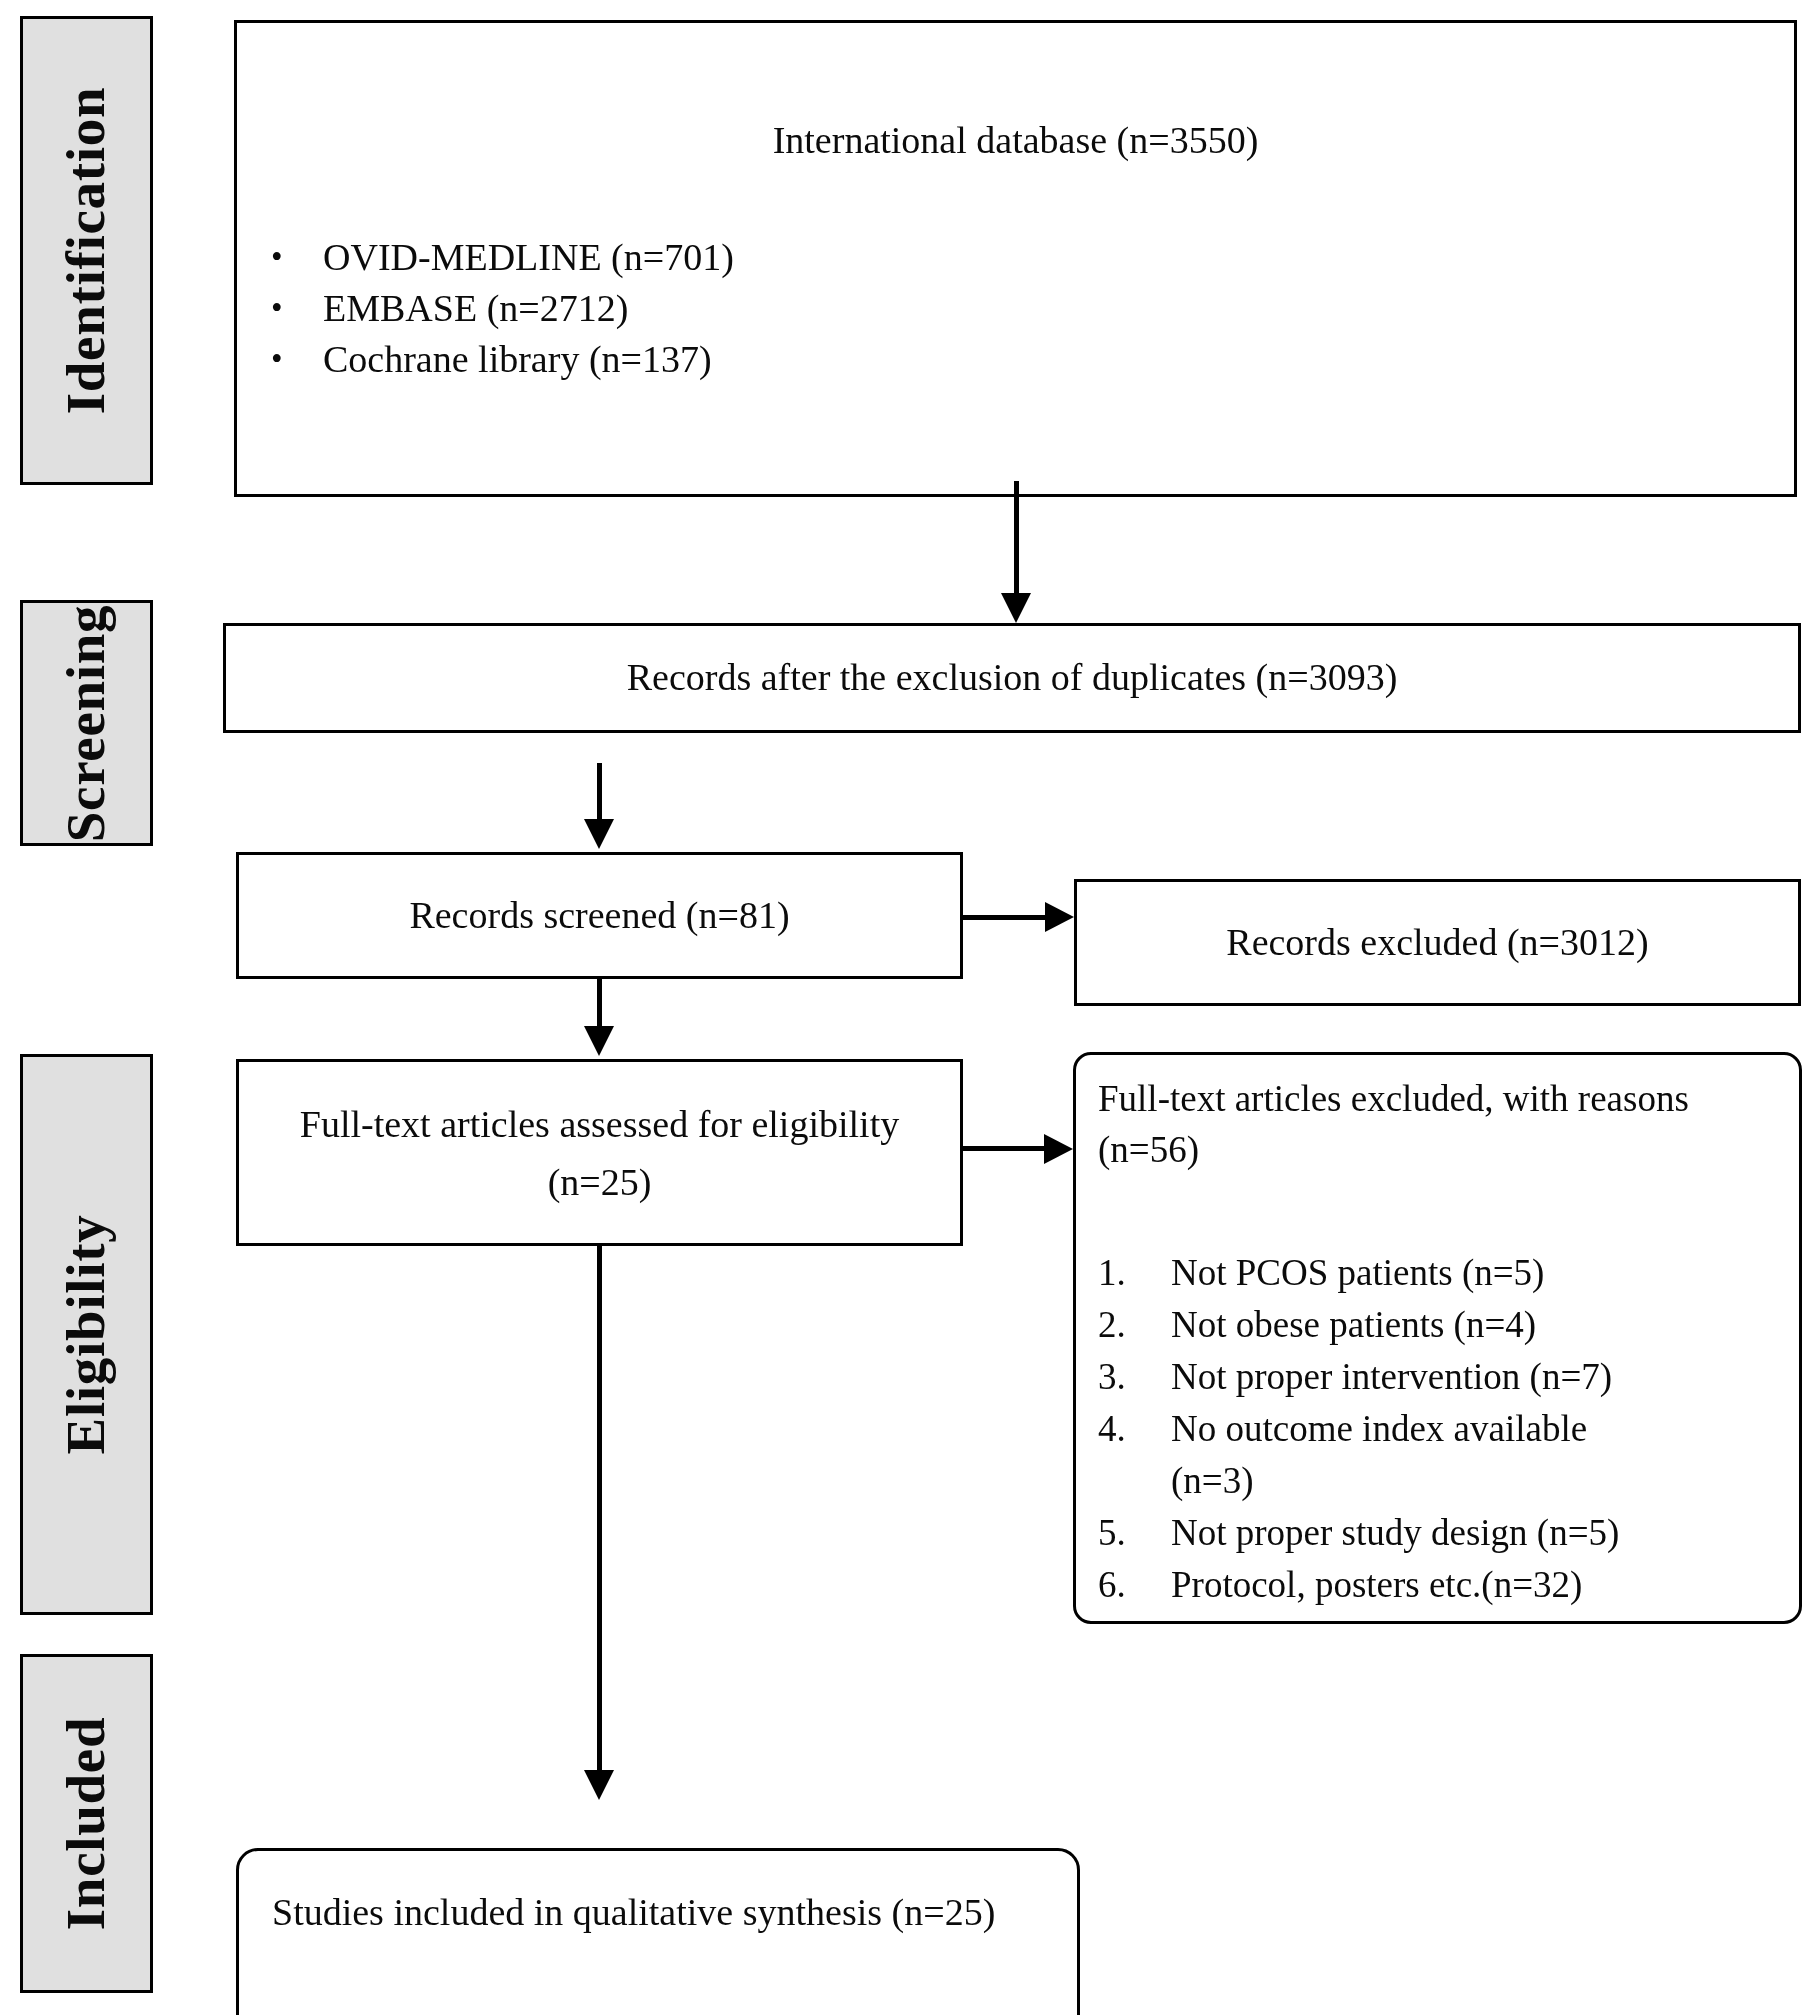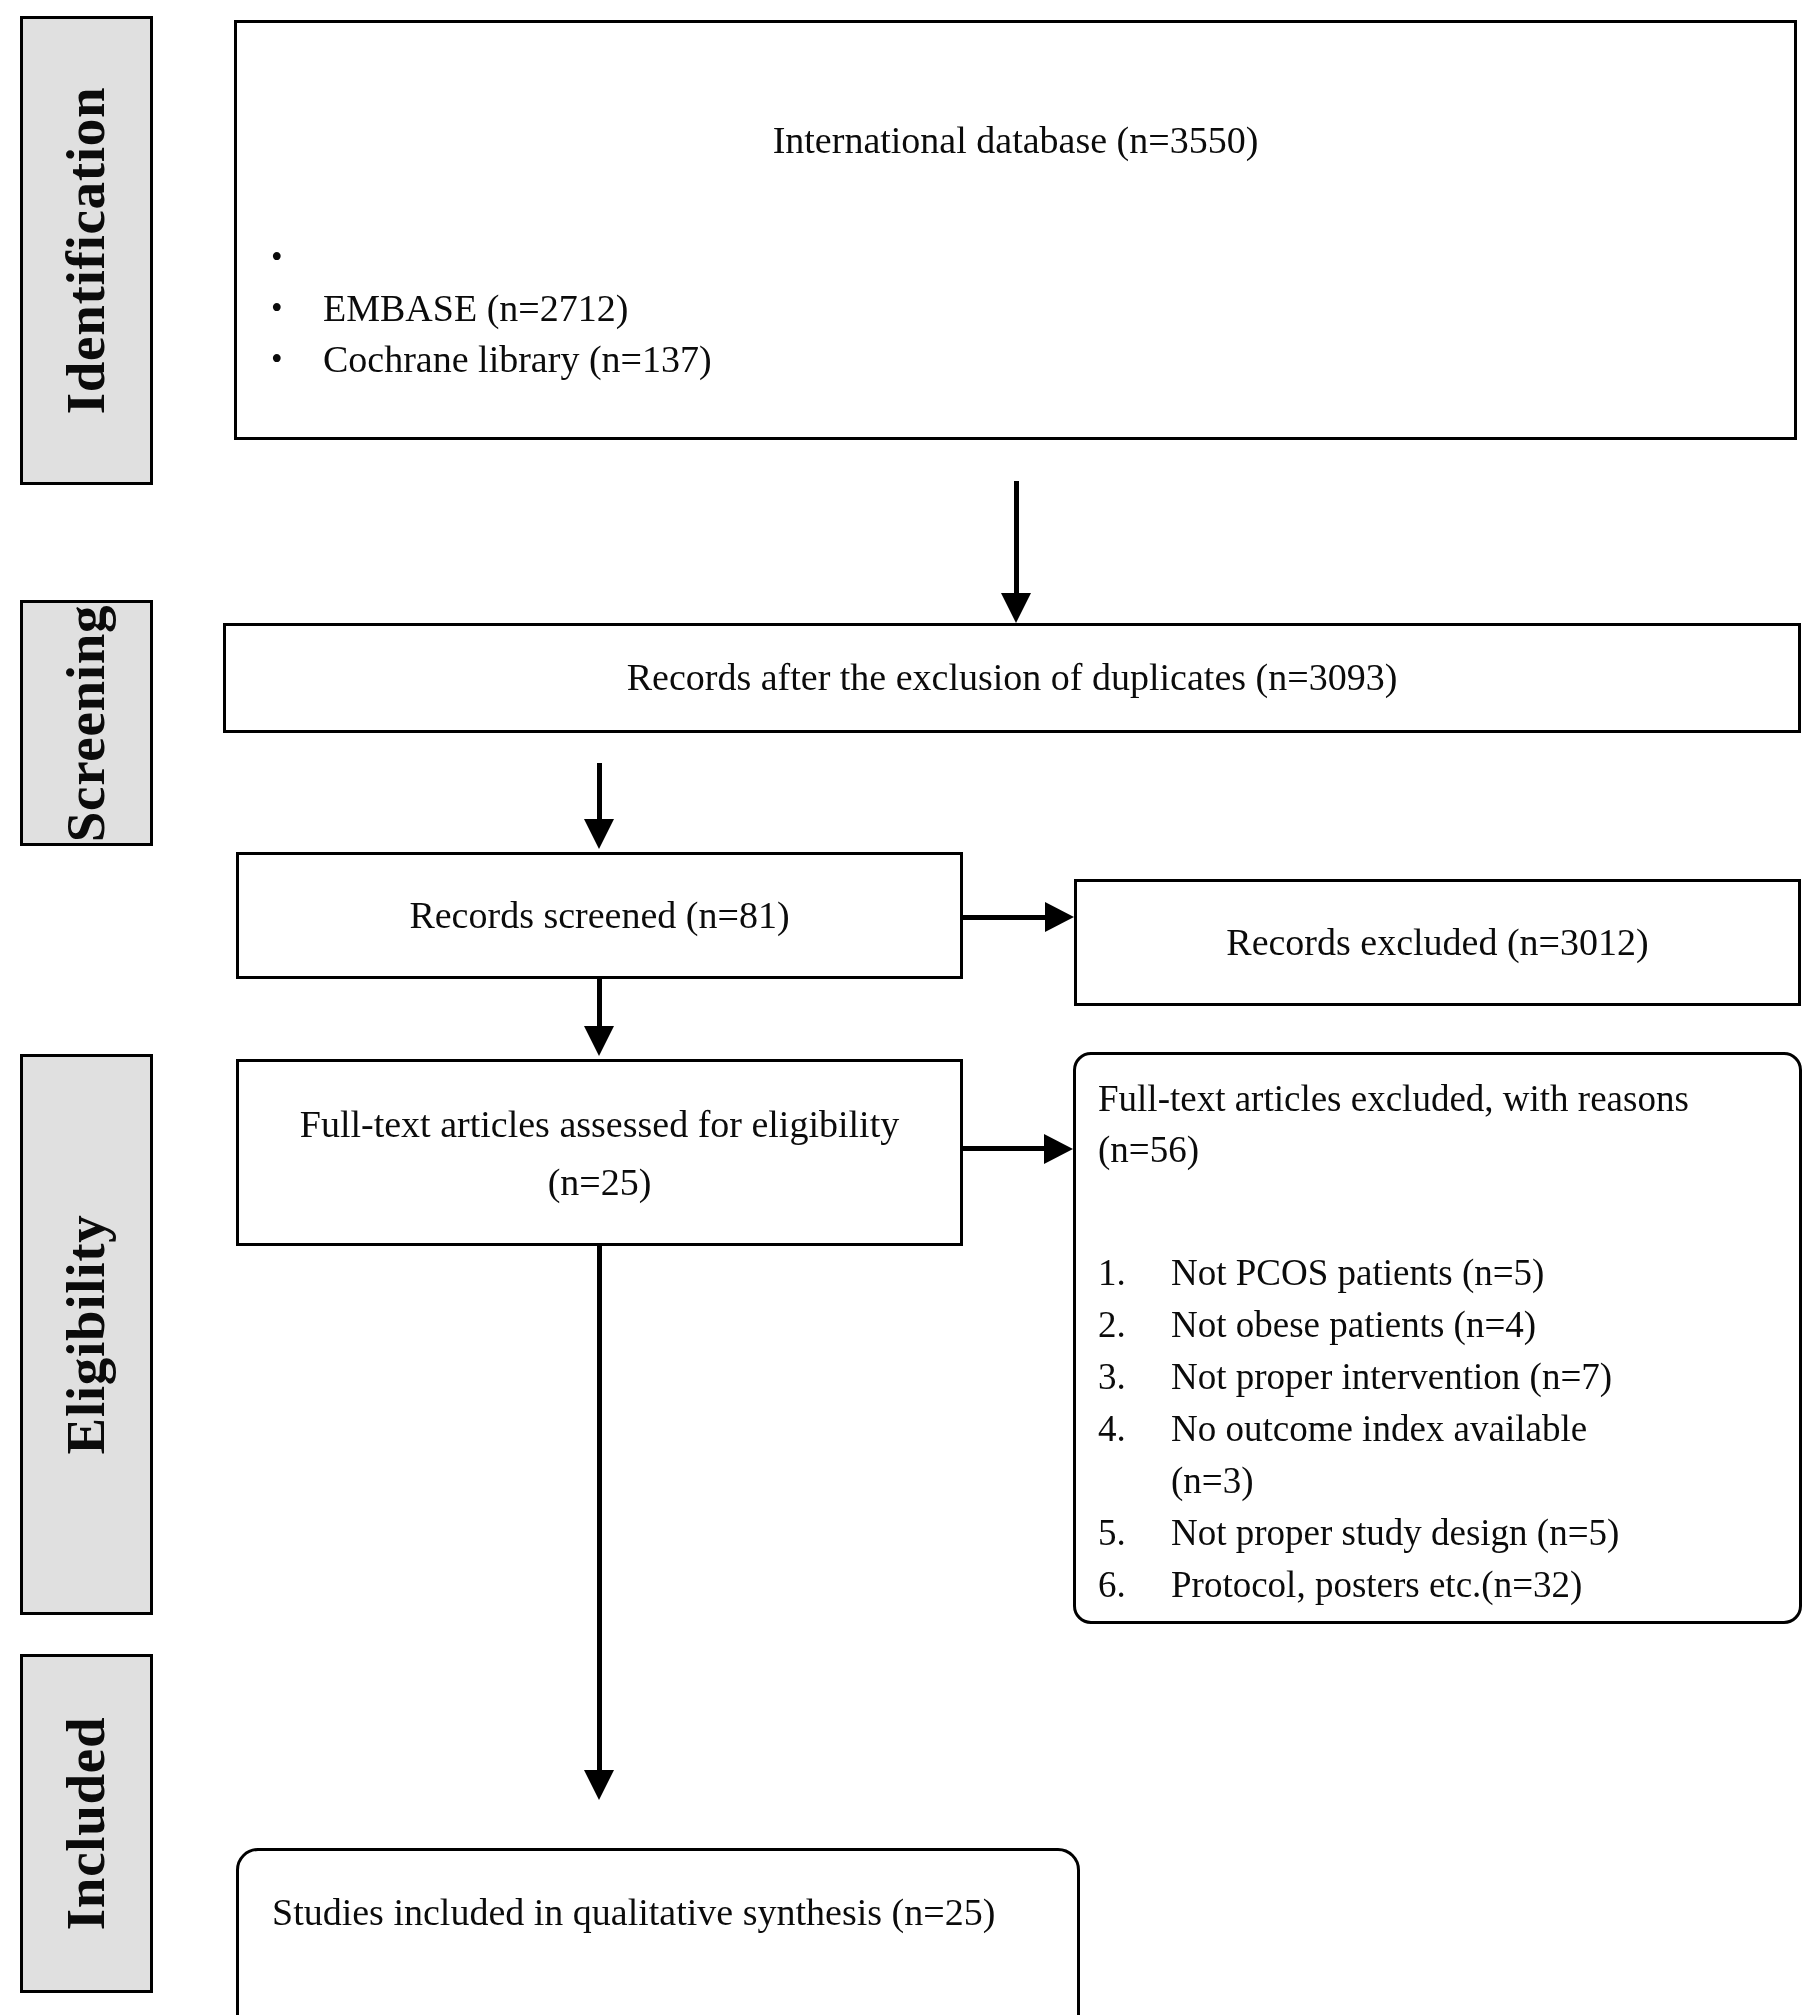--- a/index.html
+++ b/index.html
@@ -45,21 +45,21 @@
 
   
   .fbox{
     position:absolute;
     background:var(--box_fill);
     border:3.9px solid var(--line);
     box-sizing:border-box;
     font-size:38px;
     line-height:1.35;
   }
-  #box-international{left:234px;top:19.7px;width:1563px;height:420px;}
+  #box-international{left:234px;top:19.7px;width:1563px;height:477px;}
   .b1-title{
     position:absolute;top:92px;left:0;right:0;
     text-align:center;
   }
   .b1-bullets{
     position:absolute;top:209px;left:34px;right:26px;
   }
   .bullet-row{display:flex;line-height:51px;}
   .bullet-glyph{width:52px;flex:none;font-size:33px;}
 
@@ -144,20 +144,21 @@
   </div>
   <div class="stage" id="stage-included">
     <span class="label">Included</span>
   </div>
 
   <div class="fbox" id="box-international">
     <div class="b1-title">International database (n=3550)</div>
     <div class="b1-bullets">
       <div class="bullet-row">
         <span class="bullet-glyph">•</span>
+        <span>OVID-MEDLINE  (n=701)</span>
       </div>
       <div class="bullet-row">
         <span class="bullet-glyph">•</span>
         <span>EMBASE  (n=2712)</span>
       </div>
       <div class="bullet-row">
         <span class="bullet-glyph">•</span>
         <span>Cochrane library (n=137)</span>
       </div>
     </div>

